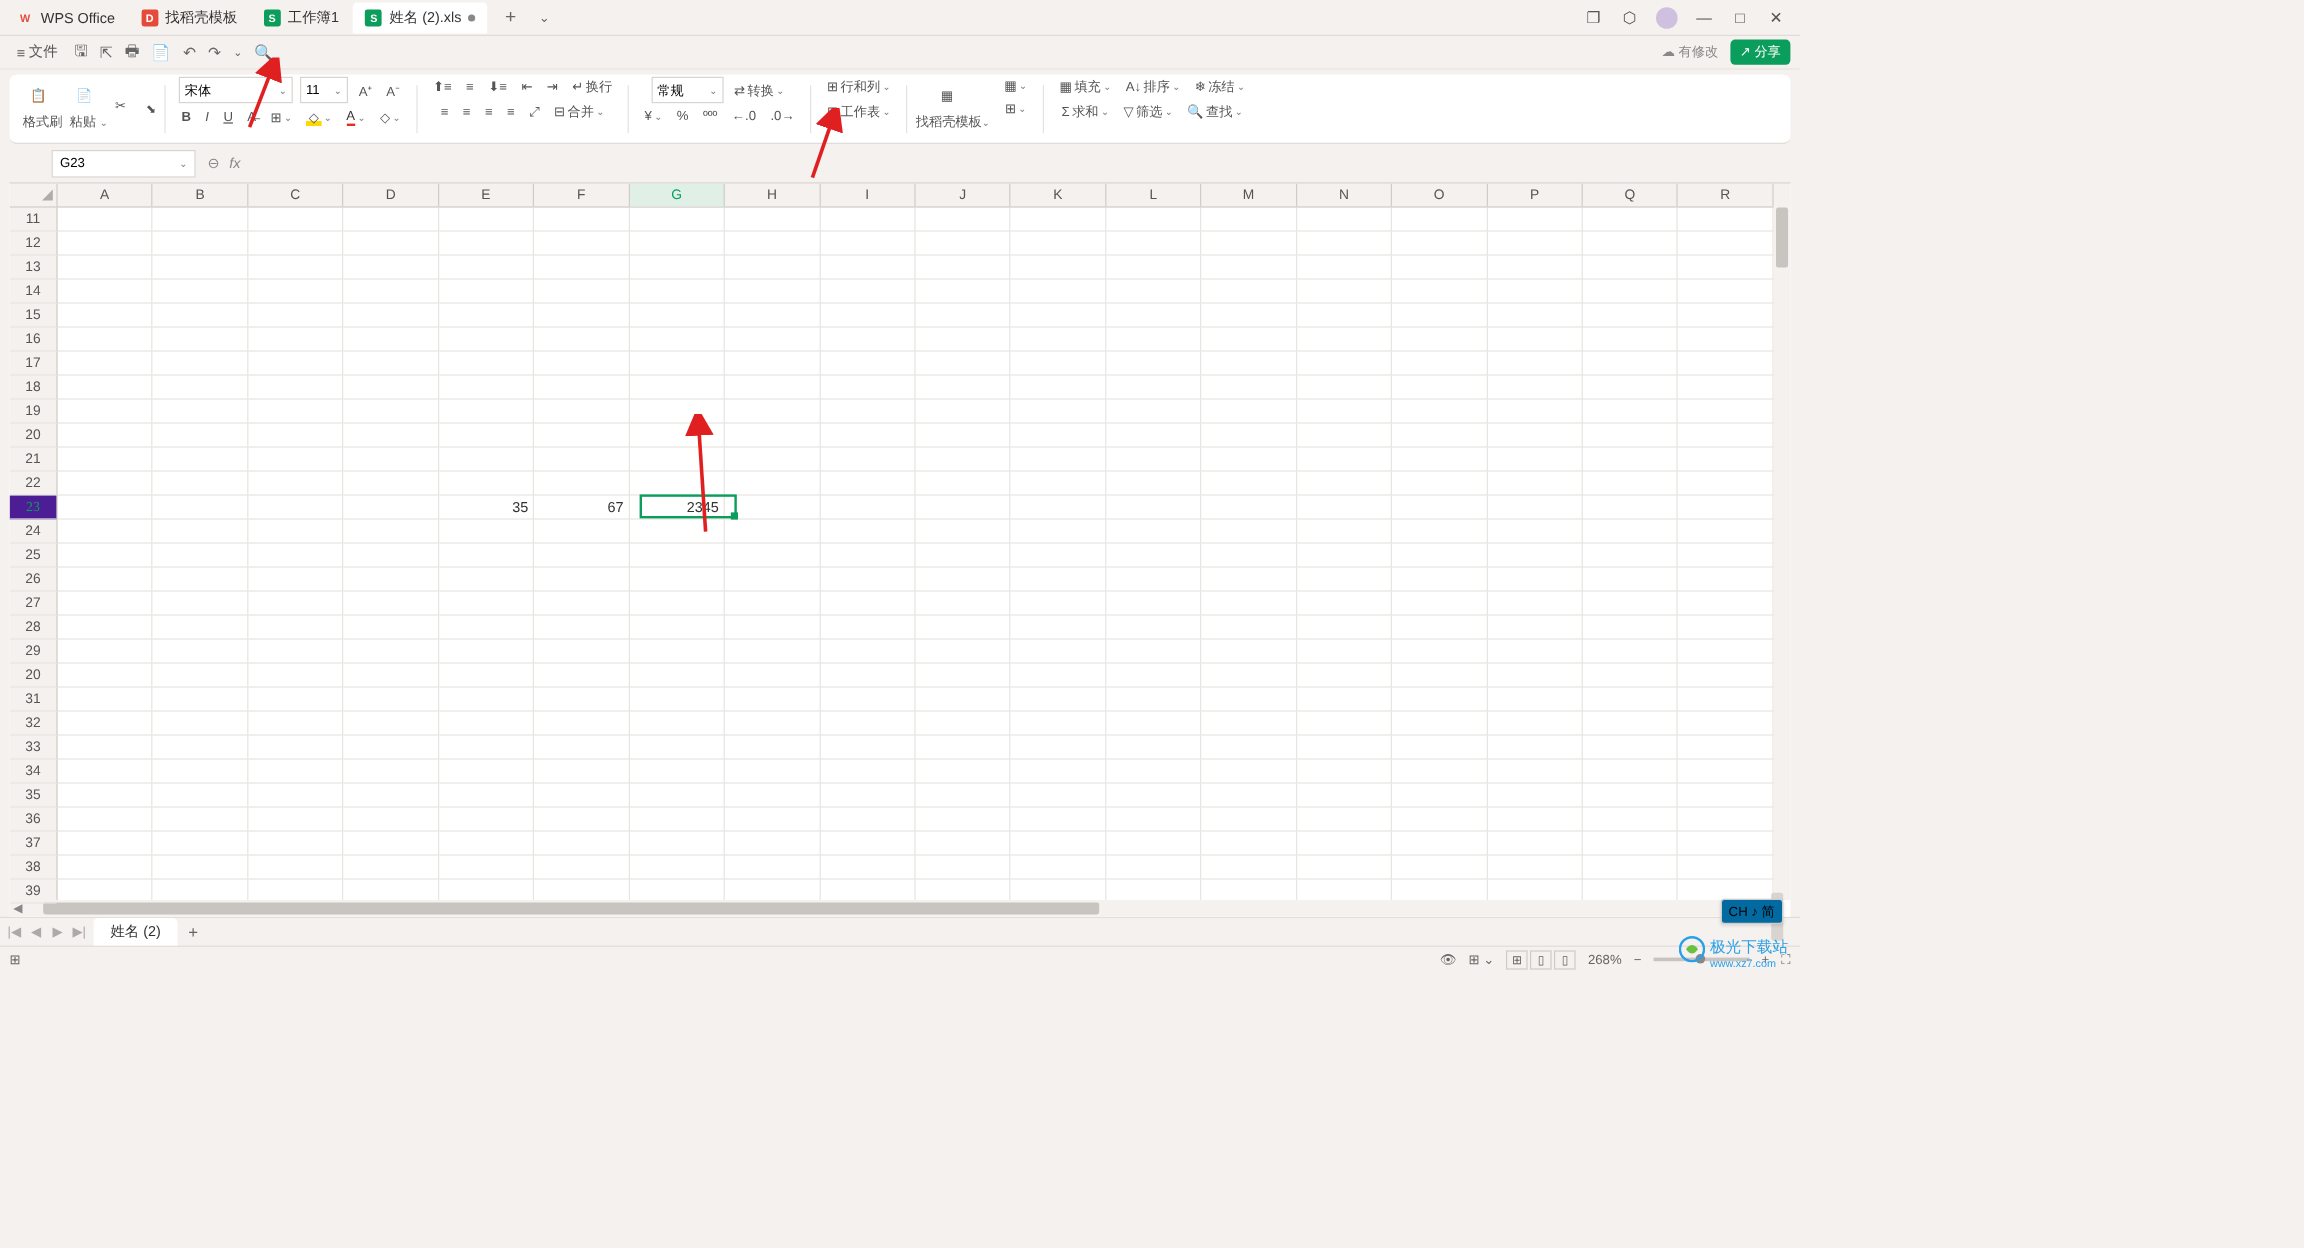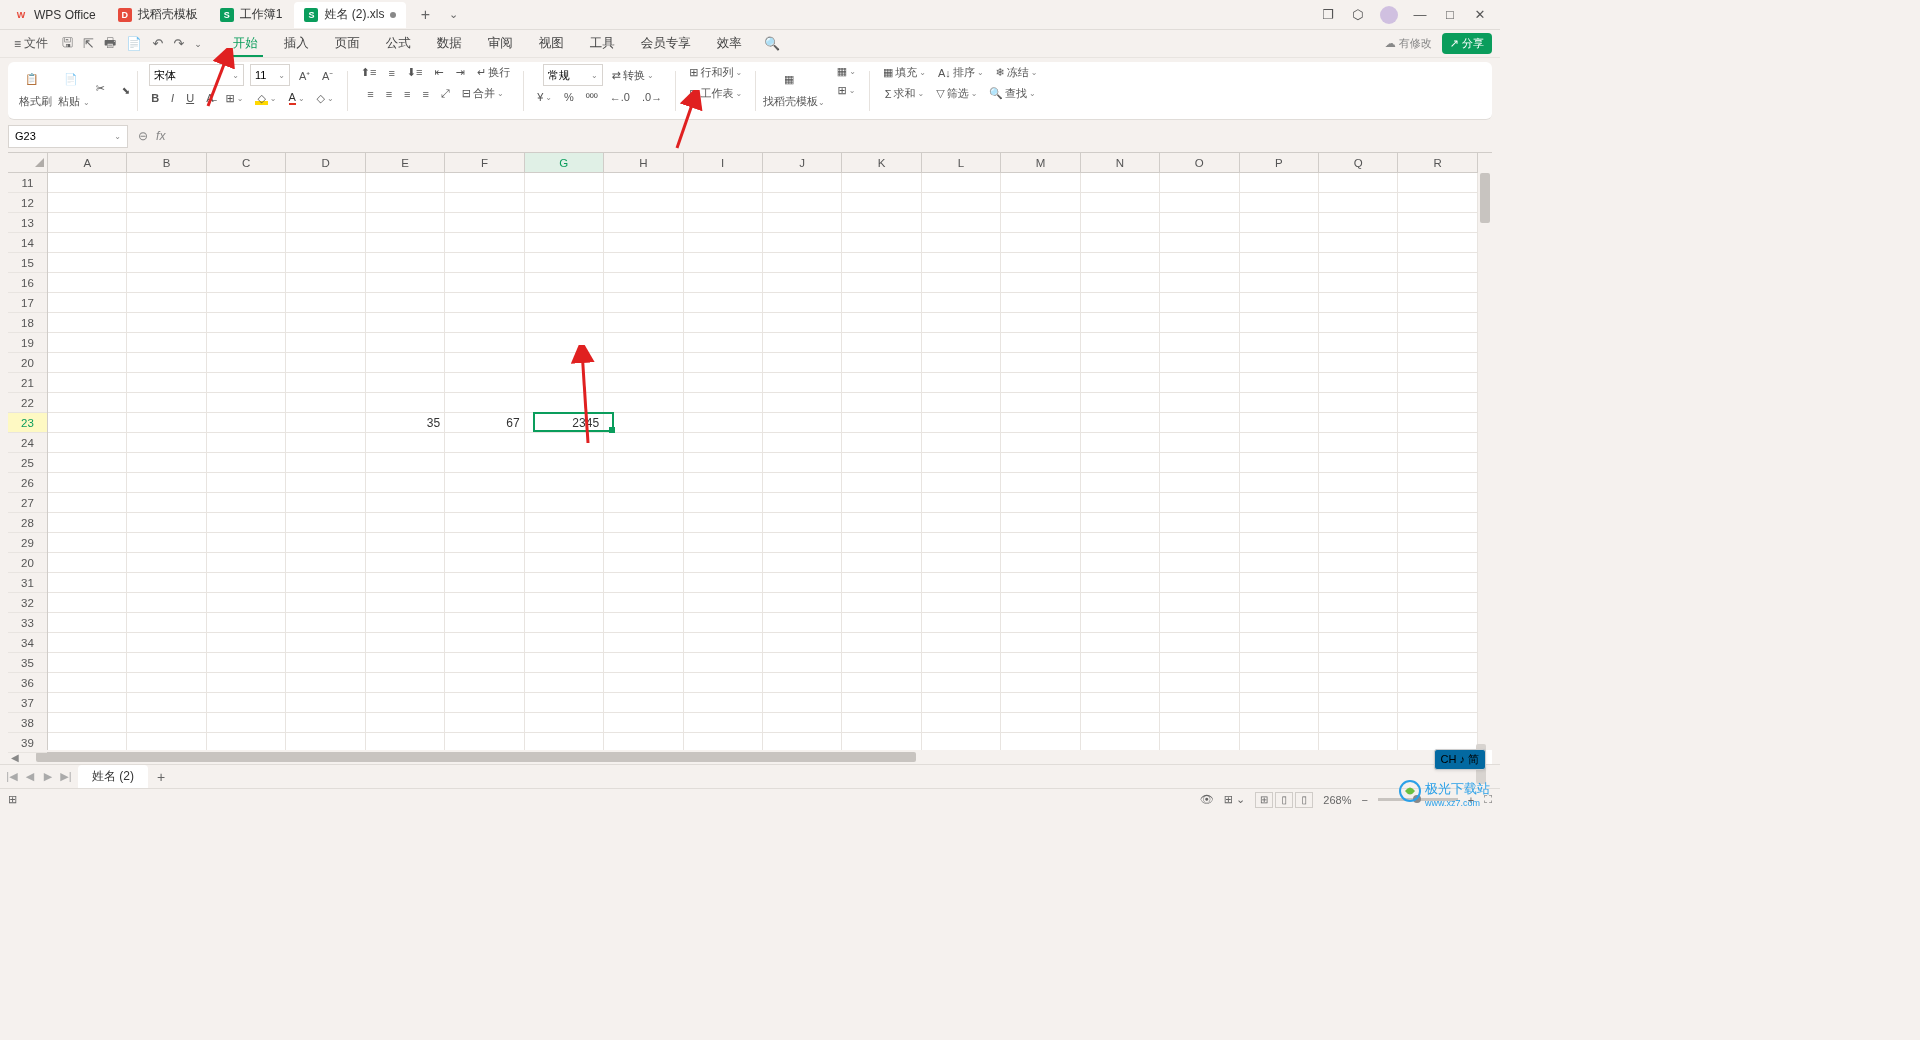--- a/index.html
+++ b/index.html
@@ -32,36 +32,36 @@
 .ribbon-sep { width:1px; height:40px; background:#e6e2de; margin:0 4px;}
 .rg-row { display:flex; align-items:center; gap:6px;}
 .rg-item { display:flex; align-items:center; gap:2px; color:#555; font-size:11px; cursor:pointer; padding:1px 3px;}
 .rg-vert { display:flex; flex-direction:column; align-items:center; gap:1px; font-size:11px; color:#555; cursor:pointer; padding:0 3px;}
 .rg-vert .ico { width:20px; height:20px;}
 .font-select { border:1px solid #d8d4d0; width:95px; height:22px; font-size:11px; padding:0 4px; background:#fff; display:flex; align-items:center; justify-content:space-between;}
 .size-select { border:1px solid #d8d4d0; width:40px; height:22px; font-size:11px; padding:0 4px; background:#fff; display:flex; align-items:center; justify-content:space-between;}
 .dd-arrow{ font-size:8px; color:#888;}
 
 .formula-bar { height:24px; display:flex; align-items:center; margin:4px 8px 0 8px; gap:0;}
-.name-box { width:120px; height:23px; background:#fff; border:1px solid #d8d4d0; display:flex; align-items:center; justify-content:space-between; padding:0 6px; font-size:11px;}
+.name-box { width:120px; height:23px; background:#fff; border:1px solid #d8d4d0; display:flex; align-items:center; justify-content:space-between; padding:0 6px; font-size:11px;margin-left:35px;}
 .fb-icons { display:flex; gap:8px; padding:0 10px;}
 .fb-icons span { color:#888; font-size:12px;}
 .formula-input { flex:1; height:23px; background:#fff; border:1px solid #d8d4d0; padding:0 6px; font-size:11px; display:flex; align-items:center;}
 
 .grid-container { position:relative; margin:0 0 0 0; background:#fff; height:612px; border-top:1px solid #d0ccc8; overflow:hidden;}
 .corner { position:absolute; top:0; left:0; width:40px; height:20px; background:#f5f1ee; border-right:1px solid #d0ccc8; border-bottom:1px solid #d0ccc8; z-index:3; display:flex; align-items:center; justify-content:flex-end; padding-right:3px;}
 .corner::after { content:''; width:0; height:0; border-style:solid; border-width:0 0 9px 9px; border-color: transparent transparent #b0aca8 transparent;}
 .col-headers { position:absolute; top:0; left:40px; right:14px; height:20px; display:flex; background:#f5f1ee; border-bottom:1px solid #d0ccc8; z-index:2;}
 .col-h { width:81px; border-right:1px solid #d0ccc8; display:flex; align-items:center; justify-content:center; font-size:11.5px; color:#555;}
 .row-headers { position:absolute; top:20px; left:0; width:40px; bottom:14px; background:#f5f1ee; border-right:1px solid #d0ccc8; z-index:2;}
 .row-h { height:20px; border-bottom:1px solid #e8e4e0; display:flex; align-items:center; justify-content:center; font-size:11.5px; color:#555;}
 .cells { position:absolute; top:20px; left:40px; right:14px; bottom:14px; }
 .cell-row { display:flex; height:20px;}
 .cell { width:81px; height:20px; border-right:1px solid #e8e4e0; border-bottom:1px solid #e8e4e0; padding:0 4px; display:flex; align-items:center; justify-content:flex-end; font-size:12px; color:#333;}
-.row-h.sel { background:#fef9c3; color:#0a9d5c;}
+.row-h.sel { background:#4c1d95; color:#0a9d5c;font-family:Liberation Serif, serif;}
 .col-h.sel { background:#e0f0e6; color:#0a9d5c;}
 .selected-cell { position:absolute; border:2px solid #0a9d5c; pointer-events:none; z-index:5;}
 .fill-handle { position:absolute; width:6px; height:6px; background:#0a9d5c; bottom:-3px; right:-3px;}
 .scroll-v { position:absolute; top:0; right:0; width:14px; bottom:14px; background:#f5f1ee; display:flex; flex-direction:column;}
 .scroll-v-thumb{ width:10px; height:50px; background:#c8c4c0; margin:20px auto 0; border-radius:2px;}
 .scroll-h { position:absolute; bottom:0; left:0; right:14px; height:14px; background:#f5f1ee; display:flex; align-items:center;}
 .scroll-h-thumb{ height:10px; width:880px; background:#c8c4c0; margin-left:14px; border-radius:2px;}
 
 .sheet-tabs { height:24px; background:#f5f1ee; display:flex; align-items:center; padding:0 4px; border-top:1px solid #e0dcd8; gap:4px;}
 .sheet-nav { display:flex; gap:2px;}
@@ -122,32 +122,20 @@
   </div>
   <div class="qat">
     <span>🖫</span>
     <span>⇱</span>
     <span>🖶</span>
     <span>📄</span>
     <span>↶</span>
     <span>↷</span>
     <span style="font-size:9px">⌄</span>
   </div>
-  <div class="menu-tabs" id="menu-tabs">
-      <div class="menu-tab active">开始</div>
-      <div class="menu-tab">插入</div>
-      <div class="menu-tab">页面</div>
-      <div class="menu-tab">公式</div>
-      <div class="menu-tab">数据</div>
-      <div class="menu-tab">审阅</div>
-      <div class="menu-tab">视图</div>
-      <div class="menu-tab">工具</div>
-      <div class="menu-tab">会员专享</div>
-      <div class="menu-tab">效率</div>
-    </div>
   <span style="color:#888; font-size:13px; margin-left:10px">🔍</span>
   <div class="menubar-right">
     <div class="modify-ind">
       <span>☁</span>
       <span>有修改</span>
     </div>
     <div class="share-btn">
       <span>↗</span>
       <span>分享</span>
     </div>

